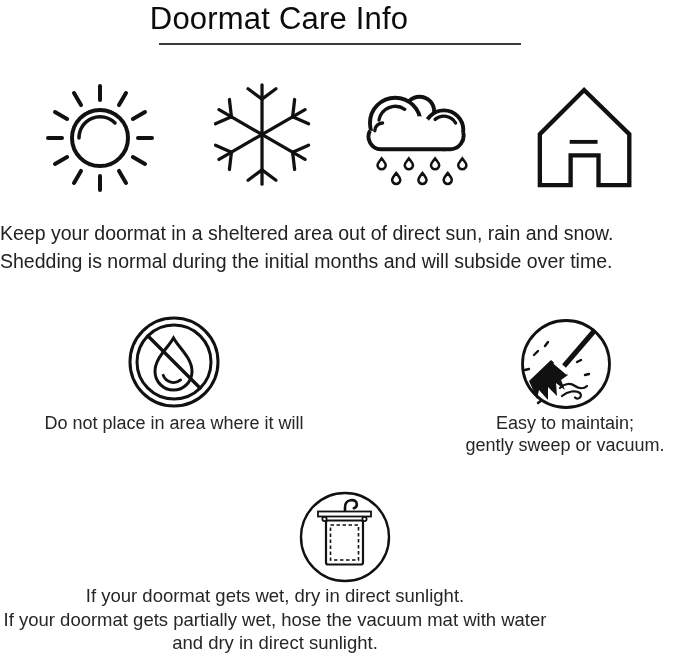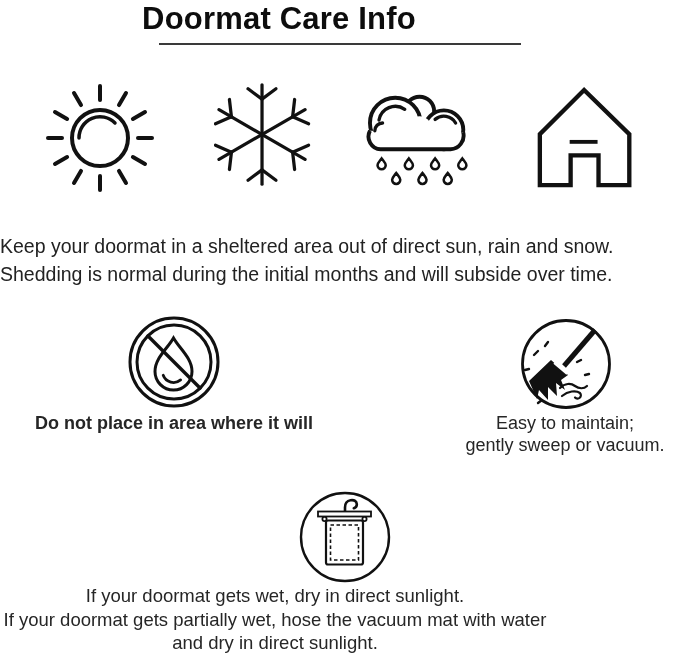--- a/index.html
+++ b/index.html
@@ -8,40 +8,39 @@
     background:#ffffff;
     font-family:"Liberation Sans", sans-serif;
     color:#232323;
     position:relative;
     overflow:hidden;
   }
   .abs{position:absolute;}
   .title{
     top:1px;left:0;width:558px;
     text-align:center;
-    font-size:31px;font-weight:bold;color:#0d0d0d;
+    font-size:31px;font-weight:normal;color:#0d0d0d;
     letter-spacing:0.2px;
   }
   .title-rule{
     top:43px;left:50%;
     transform:translateX(-50%);
     width:362px;height:2px;background:#3a3a3a;
   }
   .intro{
     top:219px;left:0;width:599px;
     text-align:center;
     font-size:19.5px;line-height:28px;color:#222;
     white-space:nowrap;
-    margin-top:13px;
   }
   .caption{
     text-align:center;
     font-size:18px;line-height:22px;color:#262626;
   }
-  .caption-left{top:412px;left:8px;width:332px;font-weight:bold;}
+  .caption-left{top:412px;left:8px;width:332px;}
   .caption-right{top:412px;left:420px;width:290px;}
   .caption-bottom{
     top:584px;left:0;width:550px;
     font-size:18.5px;line-height:23.5px;
   }
   svg{display:block;}
   .stroke{fill:none;stroke:#111;}
 </style>
 </head>
 <body>

